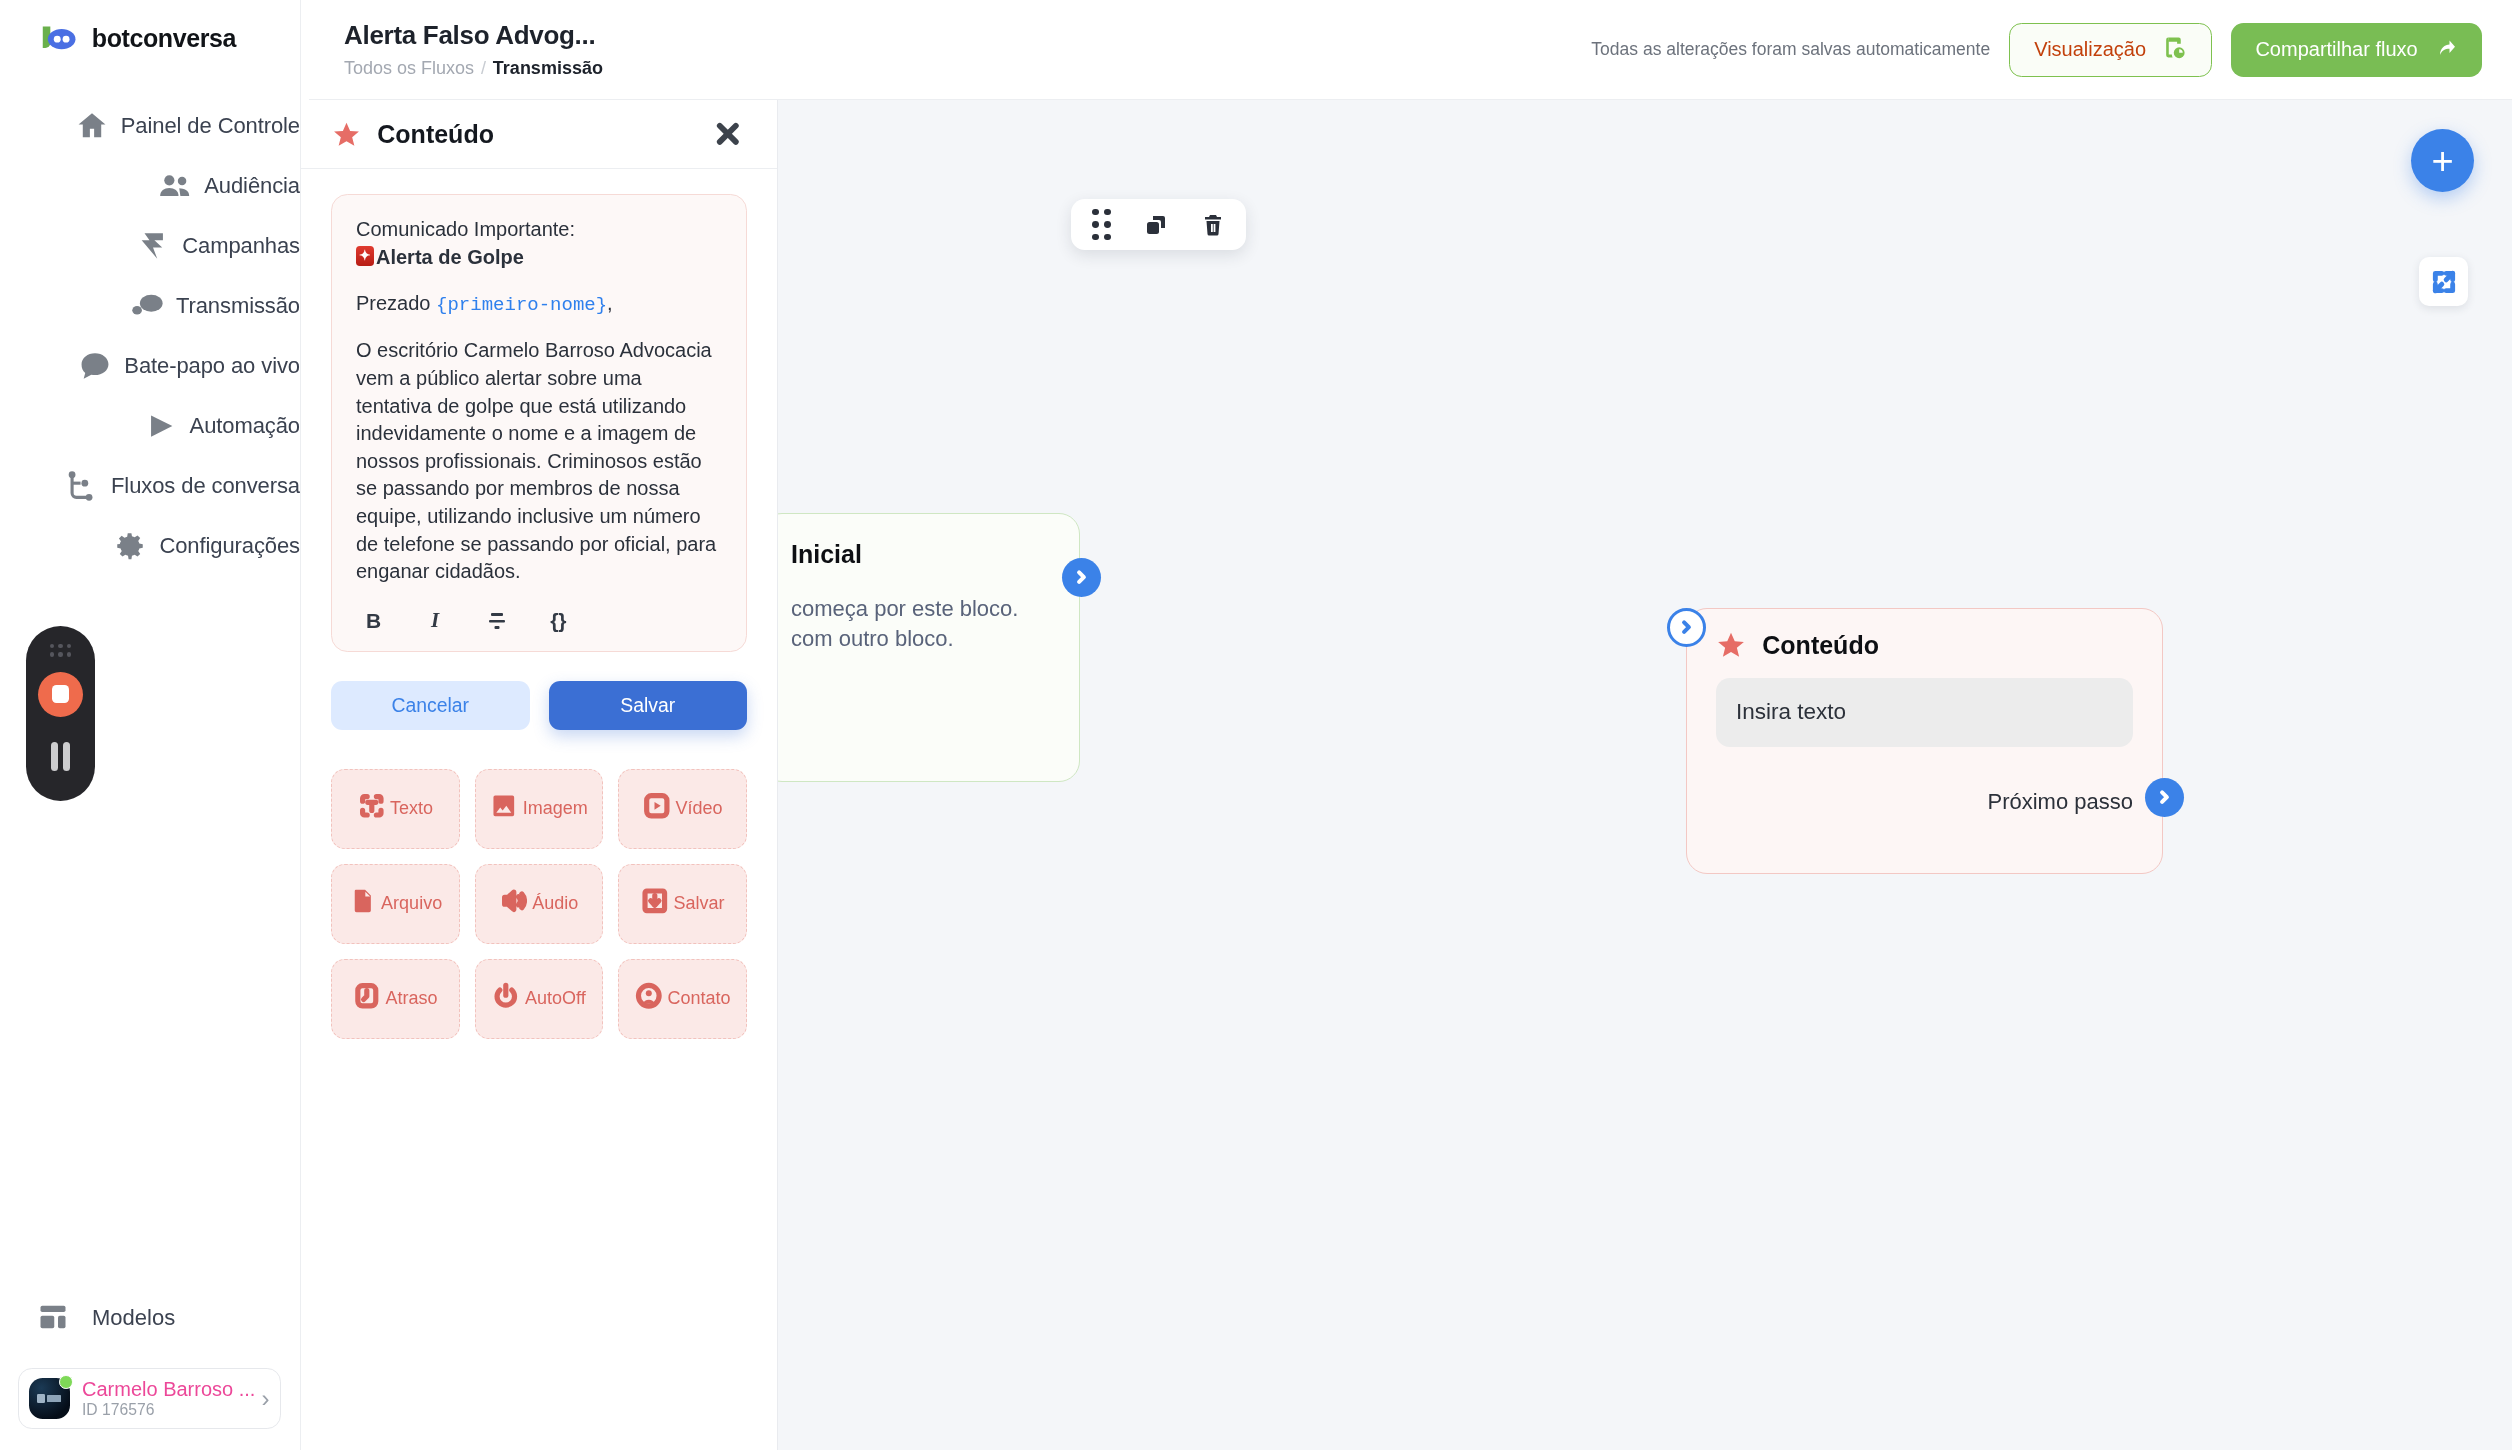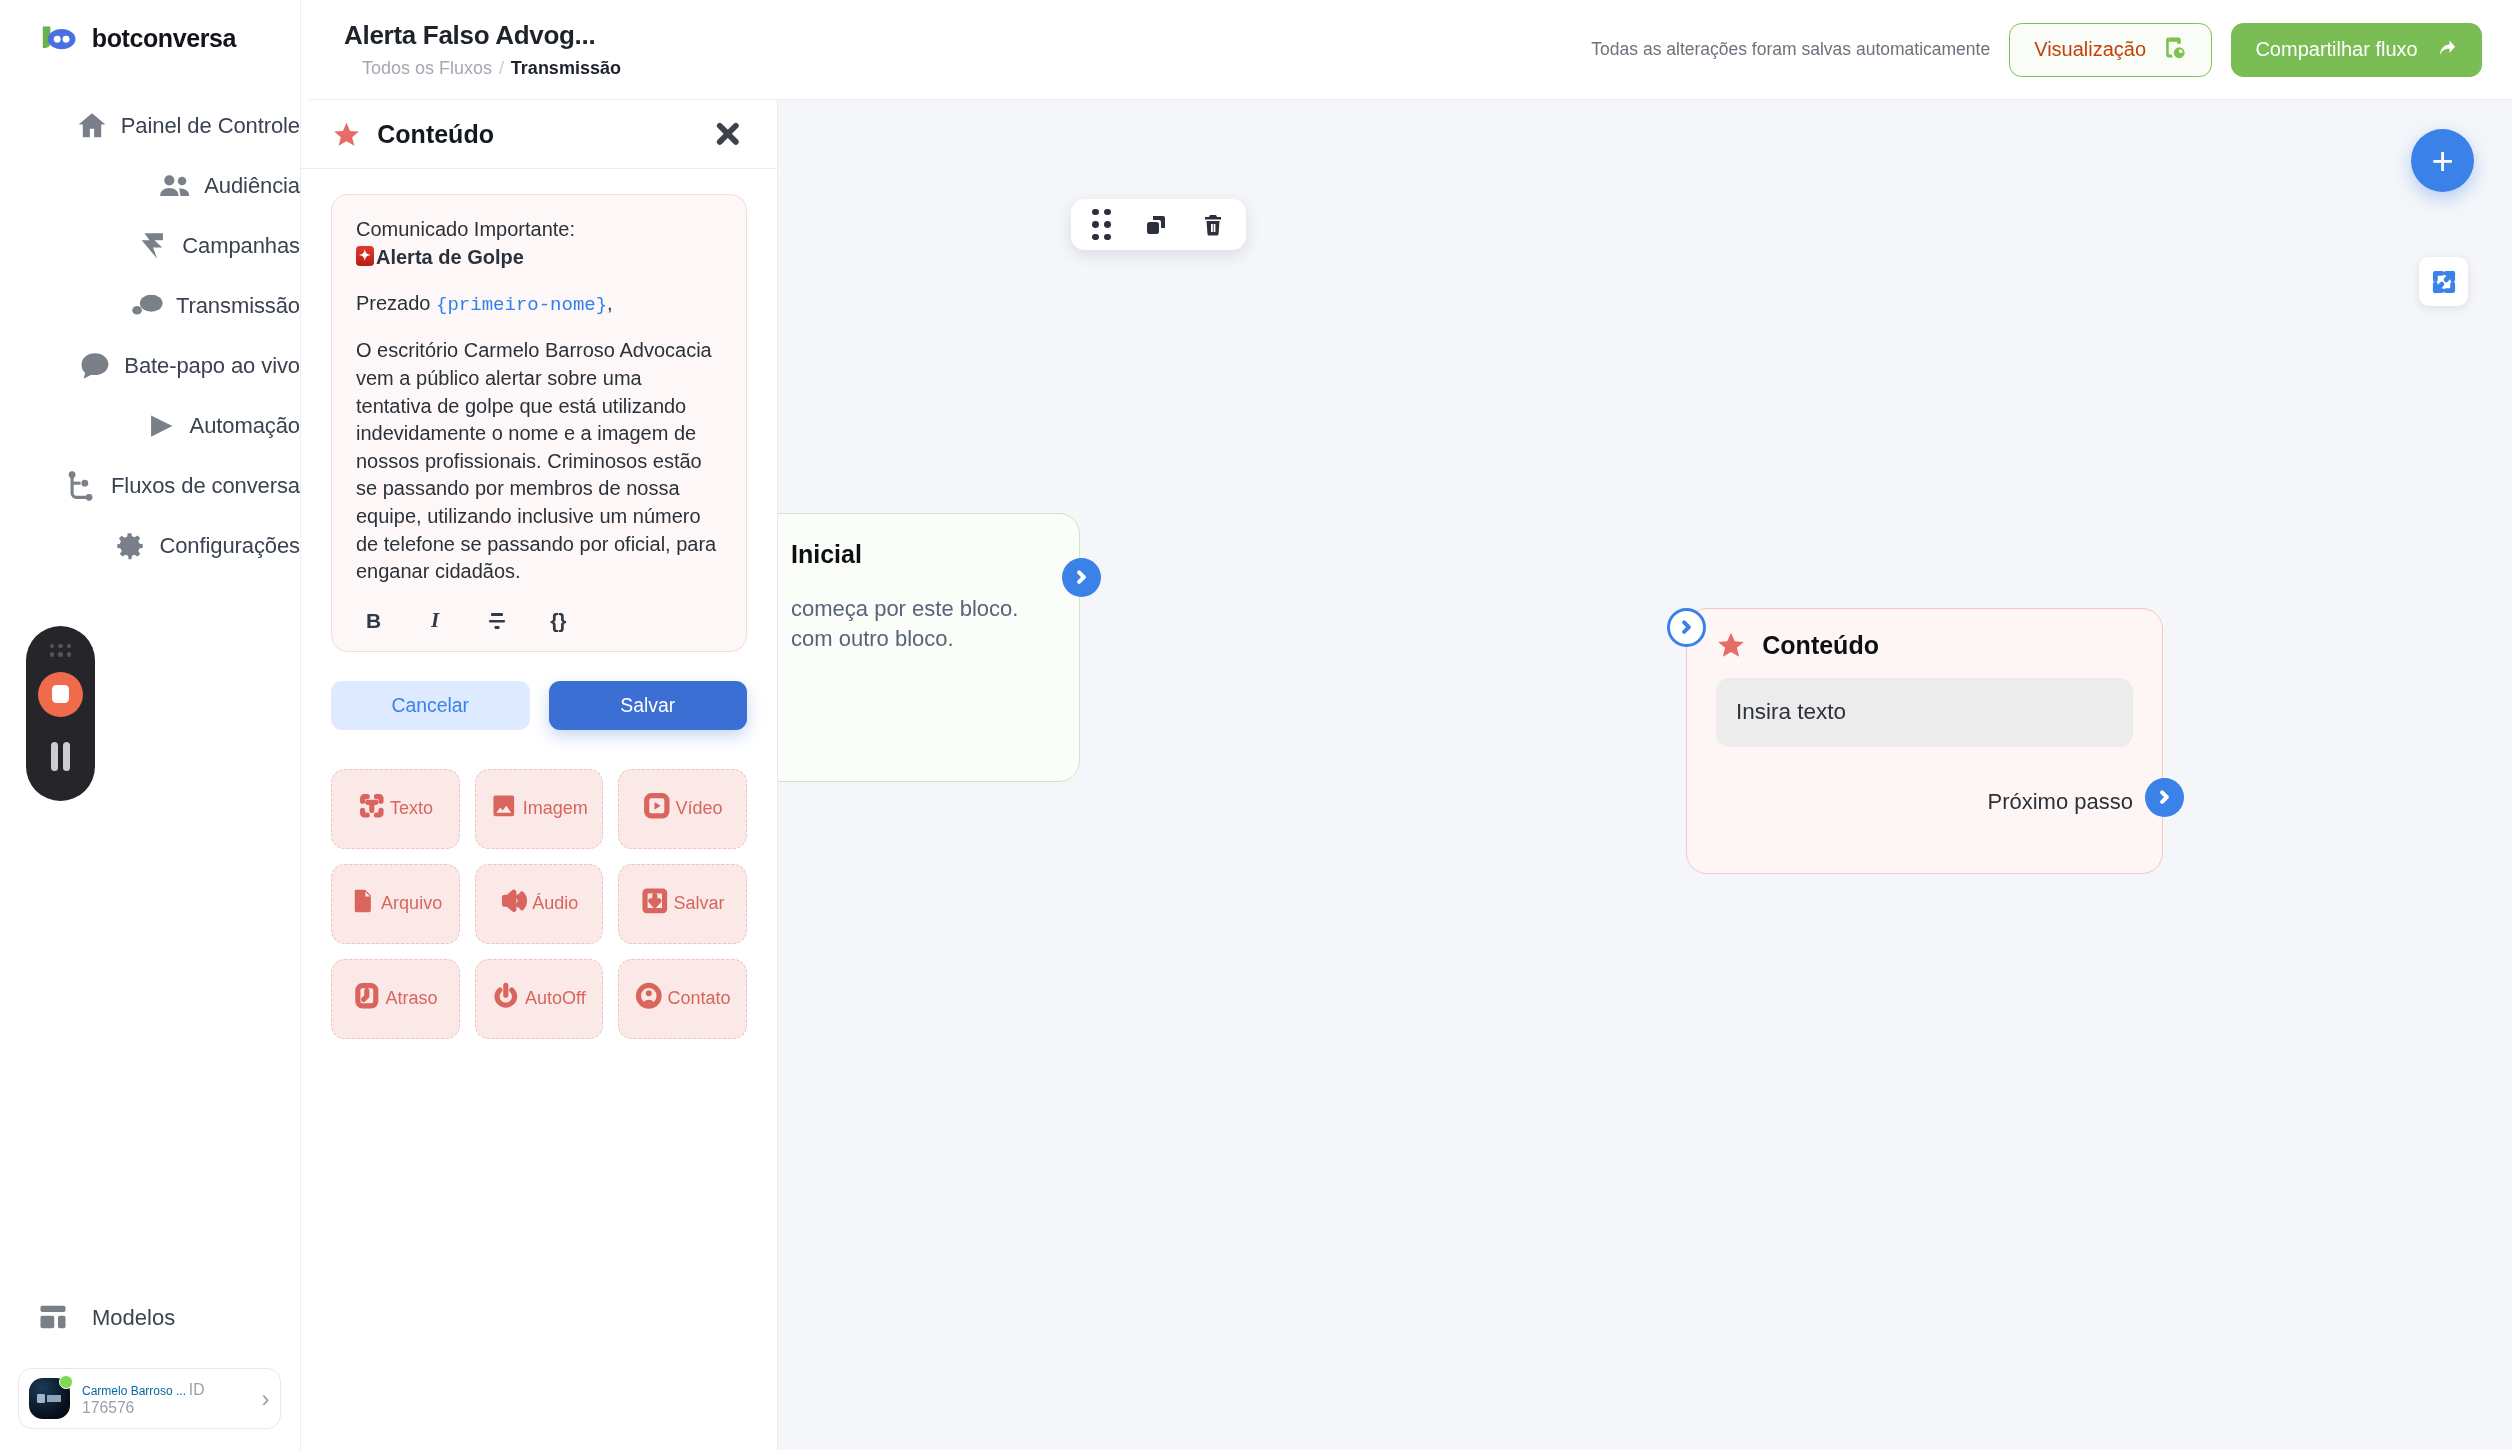--- a/index.html
+++ b/index.html
@@ -65,36 +65,36 @@
     display: flex; align-items: center; justify-content: center;
   }
   .avatar-mark { width: 24px; height: 11.3px; display: flex; align-items: center; gap: 1.9px; }
   .avatar-mark b { width: 8.1px; height: 8.1px; background: #9fb4c6; display: block; border-radius: 1.3px; }
   .avatar-mark em { flex: 1; height: 6.9px; background: #8ea4b8; display: block; border-radius: 0.6px; }
   .avatar-dot {
     position: absolute; right: -3.1px; top: -3.1px; width: 13.8px; height: 13.8px;
     border-radius: 50%; background: #7ed957; border: 1.9px solid #fff;
   }
   .acct-text { flex: 1; min-width: 0; }
-  .acct-name { font-size: 12px; color: #0369a1; white-space: nowrap; overflow: hidden; }
+  .acct-name { font-size: 20px; color: #ec4899; white-space: nowrap; overflow: hidden; }
   .acct-id { font-size: 15.7px; color: #9aa0a9; margin-top: 2.5px; }
   .acct-chev { color: #9aa0a9; font-size: 24px; line-height: 1; }
 
   
   .main { flex: 1; position: relative; height: 1450px; }
 
   .topbar {
     position: absolute; left: 8px; top: 0; right: 0; height: 100px;
     background: #fff; border-bottom: 1.3px solid #eceef1;
     display: flex; align-items: center; padding: 0 30px 0 35px; z-index: 40;
   }
   .titlewrap { min-width: 0; }
   .flow-title { font-size: 26px; font-weight: 700; color: #1d222b; letter-spacing: -0.3px; }
   .crumbs { margin-top: 6.3px; font-size: 18px; display: flex; gap: 6.9px; align-items: baseline; }
-  .crumb-muted { color: #a3a8b1; cursor: pointer; margin-left: 18px; }
+  .crumb-muted { color: #a3a8b1; cursor: pointer; }
   .crumb-sep { color: #c8ccd2; }
   .crumb-active { color: #1d222b; font-weight: 700; }
 
   .topright { margin-left: auto; display: flex; align-items: center; gap: 19px; }
   .autosave { font-size: 17.5px; color: #6c727c; white-space: nowrap; }
   .btn-preview {
     display: flex; align-items: center; gap: 16.3px; height: 54px; padding: 0 24px;
     border: 1.9px solid #7ec14f; border-radius: 12.5px; background: #fafdf7;
     color: #c2410c; font-size: 20px; cursor: pointer;
   }

